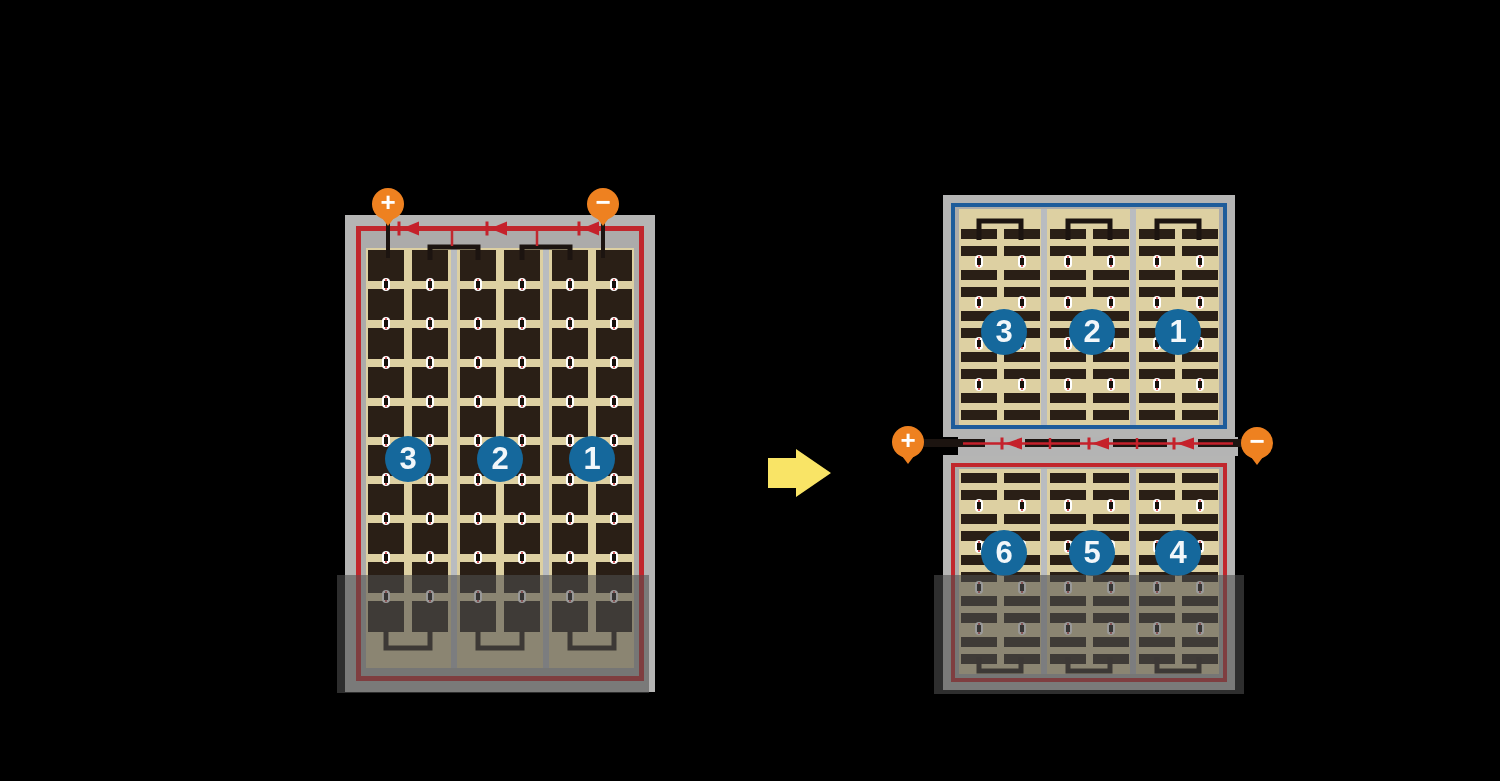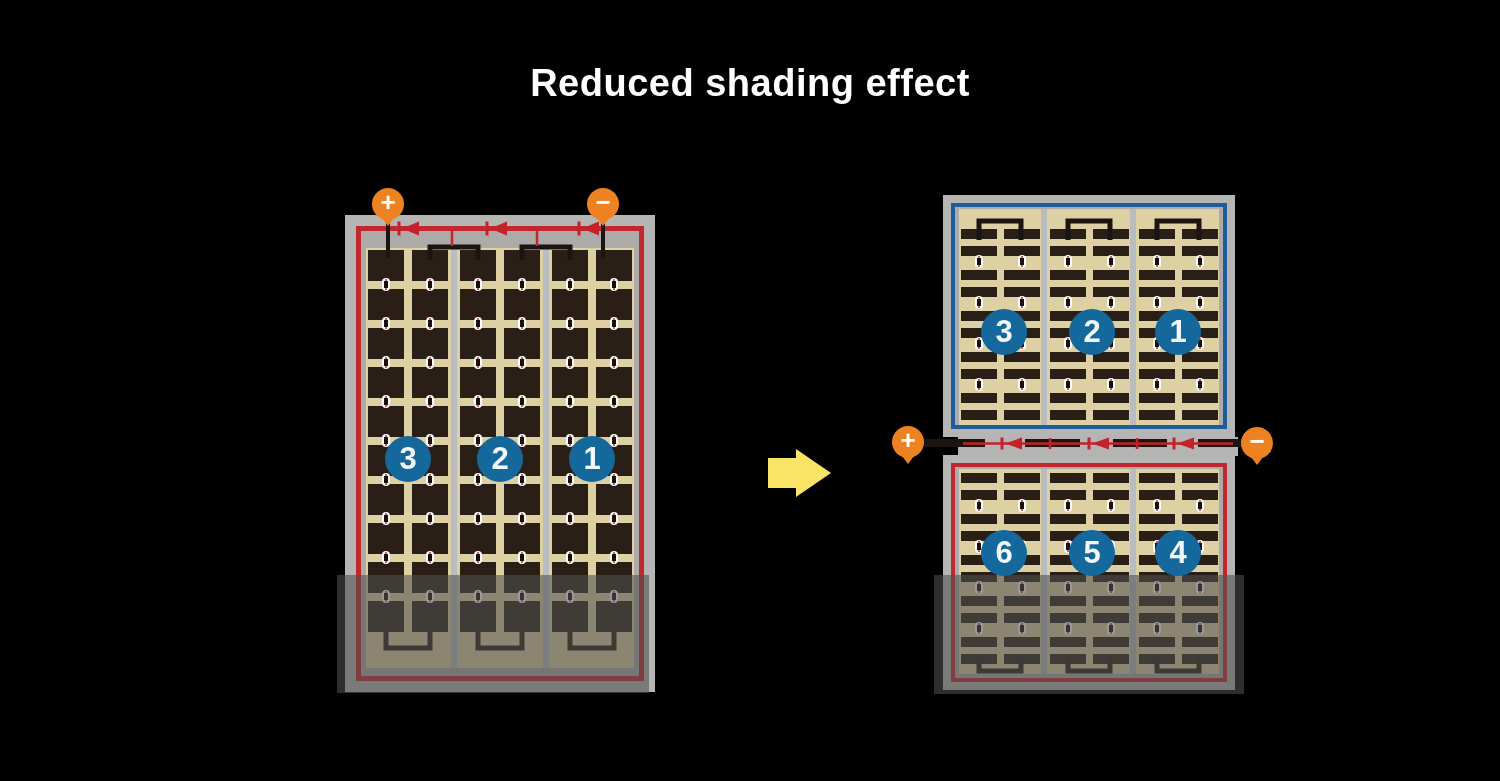--- a/index.html
+++ b/index.html
@@ -34,21 +34,20 @@
         border-left:6px solid transparent;border-right:6px solid transparent;border-top:8px solid #ee8120;}
   .term span{font-size:26px;font-weight:900;margin-top:-3px;}
   .shade{position:absolute;background:rgba(79,79,79,.58);z-index:9;}
   svg.overlay{position:absolute;left:0;top:0;z-index:5;}
 </style>
 </head>
 <body>
 
 <div class="canvas">
 
-  <div class="title">Reduced shading effect</div>
 
   <div class="frame" style="left:345px;top:215px;width:310px;height:477px">
     <div class="wireborder b5red" style="left:11px;top:11px;width:288px;height:455px"></div>
     <div class="tan" id="tanL" style="left:21px;top:33px;width:268px;height:420px">
       <div class="divider" style="left:85px"></div>
       <div class="divider" style="left:177px"></div>
     <div class="string" style="left: 0px; width: 84px;">
           <div class="grid">
             <div class="cell">
               <div class="conn incell"></div>

